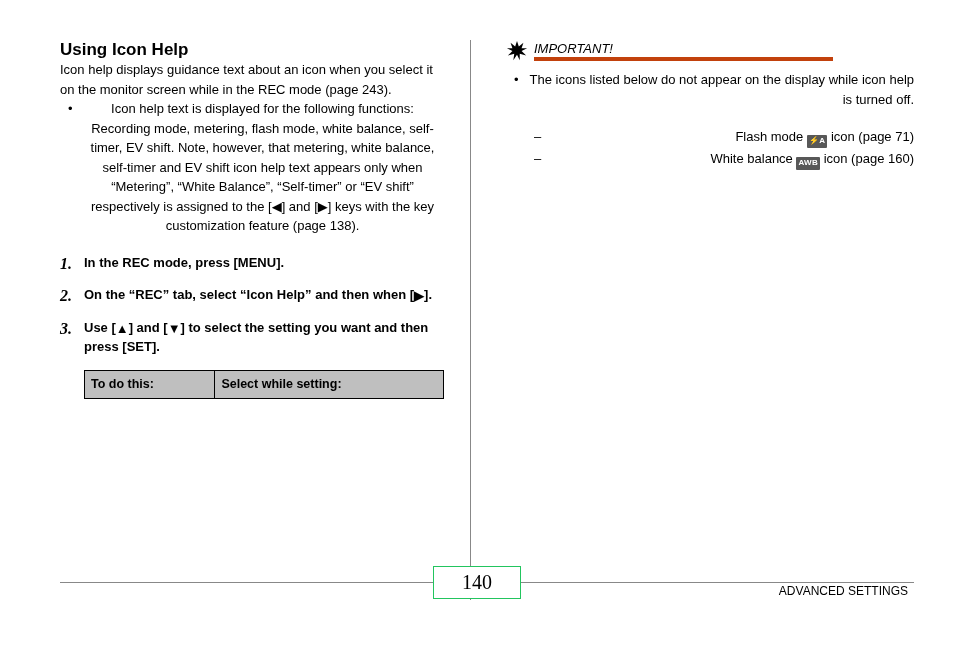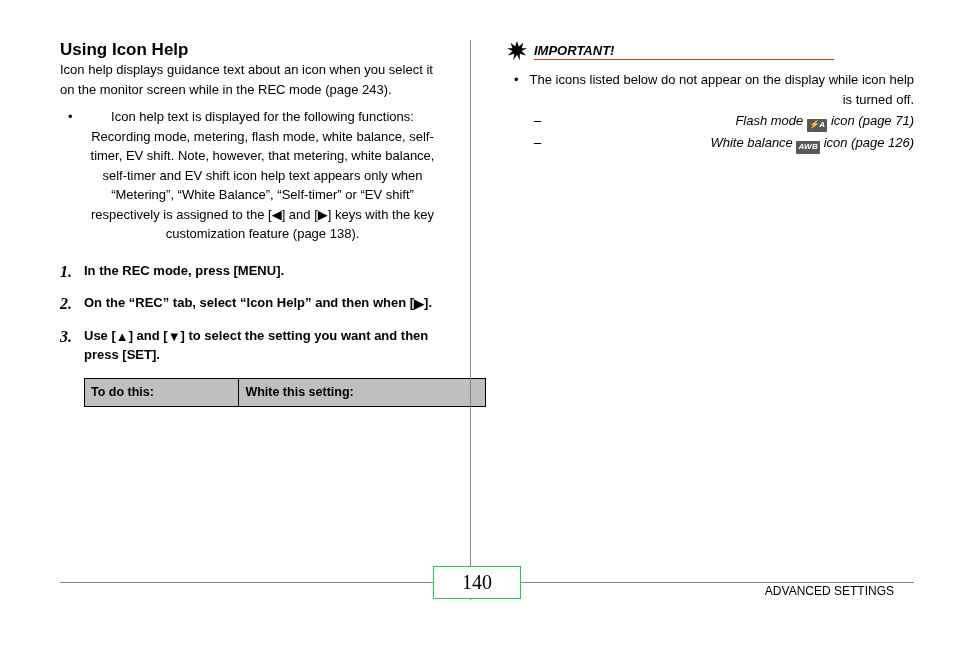--- a/index.html
+++ b/index.html
@@ -30,21 +30,21 @@
   .col-right {
     flex: 1;
     padding-left: 35px;
   }
   h1 {
     font-size: 17px;
     font-weight: bold;
   }
   .intro {
     line-height: 1.5;
-    margin-bottom: 8px;
+    margin-bottom: 0;
   }
   ul.main-bullet {
     list-style: none;
     padding-left: 8px;
     text-align: center;
   }
   ul.main-bullet > li {
     position: relative;
     padding-left: 12px;
     line-height: 1.5;
@@ -77,21 +77,21 @@
     font-weight: bold;
   }
   .tri {
     display: inline-block;
     vertical-align: -1px;
   }
   table.settings {
     border-collapse: collapse;
     margin-left: 24px;
     margin-top: 4px;
-    width: 402px;
+    width: 360px;
     font-weight: normal;
   }
   table.settings th, table.settings td {
     border: 1px solid #000;
     padding: 5px 6px;
     text-align: left;
     font-size: 12.5px;
     line-height: 1.35;
     vertical-align: top;
   }
@@ -104,24 +104,24 @@
     align-items: center;
     margin-bottom: 8px;
   }
   .burst {
     width: 22px;
     height: 22px;
     margin-right: 6px;
     flex: none;
   }
   .important-label {
-    font-weight: bold;
+    font-weight: normal;
     font-style: italic;
     font-size: 13px;
-    border-bottom: 1px solid #c2410c;
+    border-bottom: 4px solid #c2410c;
     padding-bottom: 1px;
     flex: none;
     padding-right: 220px;
   }
   .right-bullet {
     list-style: none;
     padding-left: 8px;
     text-align: right;
   }
   .right-bullet > li {
@@ -130,22 +130,21 @@
     line-height: 1.55;
   }
   .right-bullet > li::before {
     content: "•";
     position: absolute;
     left: 0;
   }
   .dash-list {
     list-style: none;
     padding-left: 6px;
-    margin-top: 0;
-    font-style: italic;
+    margin-top: 16px;
   }
   .dash-list > li {
     position: relative;
     padding-left: 14px;
     line-height: 1.7;
   }
   .dash-list > li::before {
     content: "–";
     position: absolute;
     left: 0;
@@ -182,21 +181,21 @@
     transform: translateX(-50%);
     top: -16px;
     background: #fff;
     border: 1px solid #22c55e;
     padding: 4px 28px;
     font-family: "Times New Roman", serif;
     font-size: 20px;
   }
   .footer-label {
     position: absolute;
-    right: 60px;
+    right: 46px;
     top: 2px;
     font-size: 12px;
   }
 </style>
 </head>
 <body>
 
 <div class="page">
 
   <div class="col-left">
@@ -218,21 +217,21 @@
       <li>
         <span class="num">3.</span>
         <span>Use [</span><span class="tri">▲</span><span>] and [</span><span class="tri">▼</span><span>] to select the setting you want and then press [SET].</span>
       </li>
     </ol>
 
     <table class="settings">
       <tbody>
           <tr>
         <th>To do this:</th>
-        <th>White this setting:</th>
+        <th>Select while setting:</th>
       </tr>
     </tbody>
       </table>
   </div>
 
   <div class="divider"></div>
 
   <div class="col-right">
     <div class="important-row">
       <svg class="burst" viewBox="0 0 24 24">
@@ -242,21 +241,21 @@
     </div>
 
     <ul class="right-bullet">
       <li>
         <span>The icons listed below do not appear on the display while icon help is turned off.</span>
         <ul class="dash-list">
           <li>
             <span>Flash mode </span><span class="mini-icon">⚡A</span><span> icon (page 71)</span>
           </li>
           <li>
-            <span>White balance </span><span class="mini-icon">AWB</span><span> icon (page 126)</span>
+            <span>White balance </span><span class="mini-icon">AWB</span><span> icon (page 160)</span>
           </li>
         </ul>
       </li>
     </ul>
   </div>
 </div>
 
 <div class="footer">
   <div class="footer-line"></div>
   <div class="page-num-box">140</div>

